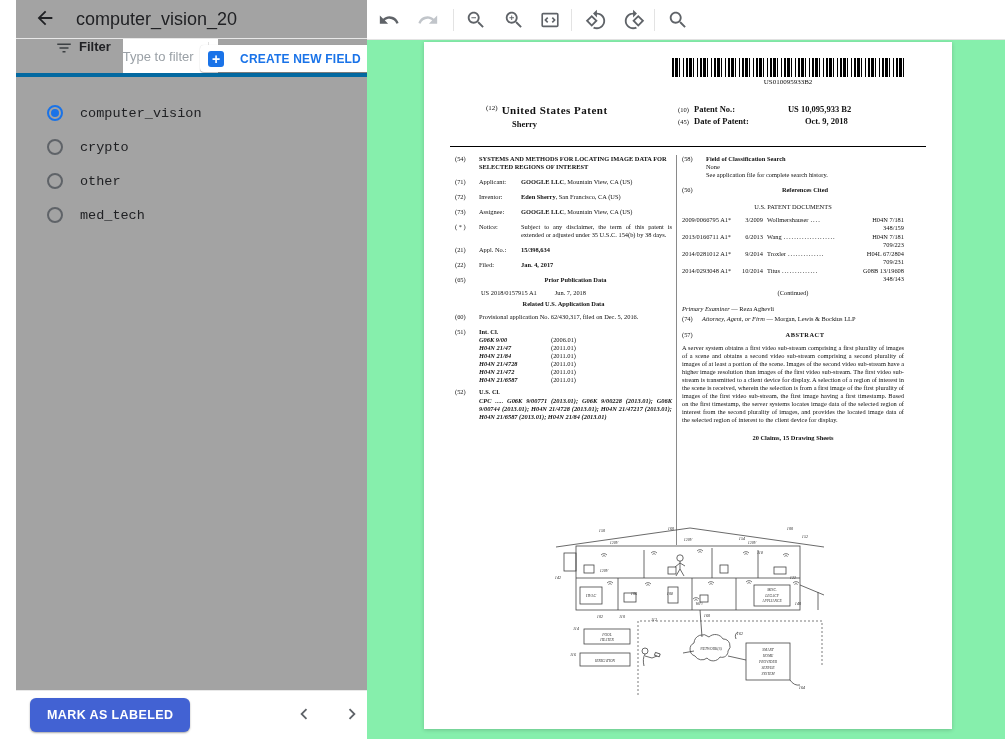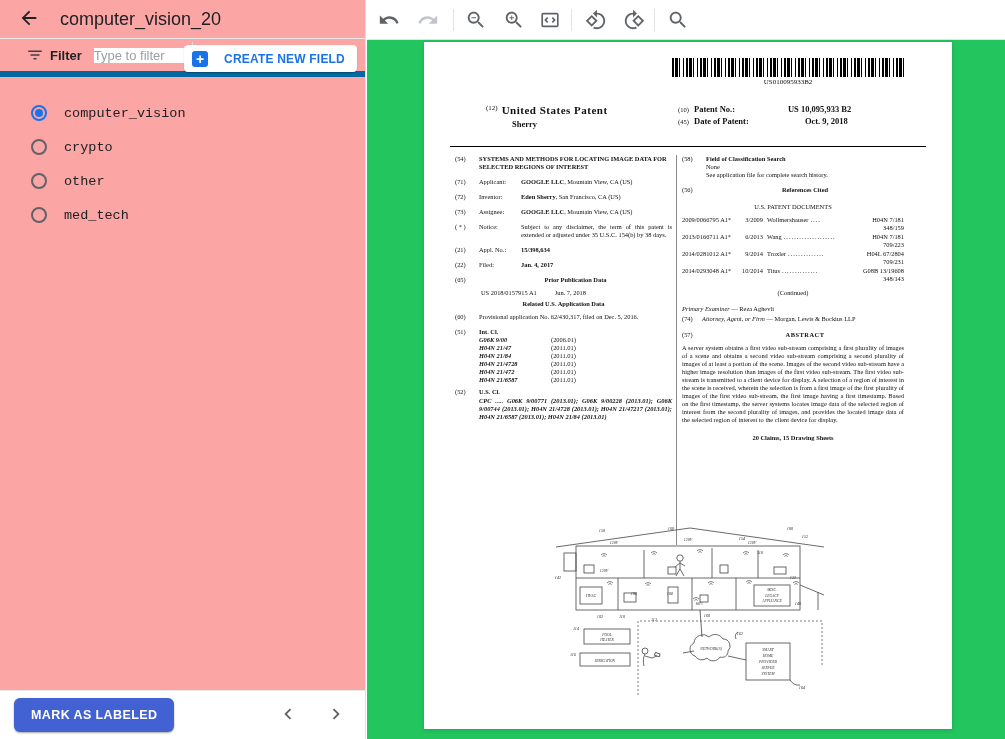--- a/index.html
+++ b/index.html
@@ -1,26 +1,26 @@
 <!DOCTYPE html>
 <html><head>
 <meta charset="utf-8">
 <style>
   * { box-sizing: border-box; margin: 0; padding: 0; }
   html,body { width:1005px; height:739px; overflow:hidden; }
   body { font-family:"Liberation Sans", sans-serif; background:#fff; position:relative; color:#202124; }
 
   
-  .left-panel { position:absolute; left:0; top:0; width:366px; height:739px; background:#fca5a5; border-right:1px solid #e0e0e0; }
+  .left-panel { position:absolute; left:16px; top:0; width:366px; height:739px; background:#a3a3a3; border-right:1px solid #e0e0e0; }
   .app-header { height:39px; display:flex; align-items:center; border-bottom:1px solid #e8e8e8; padding-left:18px; }
   .back-btn { width:24px; height:24px; color:#202124; cursor:pointer; }
   .back-btn svg { width:22px; height:22px; }
   .app-title { font-size:18px; margin-left:18px; color:#202124; }
 
-  .filter-row { height:38px; border-bottom:6px solid #0369a1; display:flex; align-items:center; position:relative; padding-left:26px; }
+  .filter-row { height:38px; border-bottom:4px solid #0369a1; display:flex; position:relative; padding-left:39px; }
   .filter-icon { width:18px; height:18px; color:#3c4043; flex:none; }
   .filter-icon svg { width:18px; height:18px; }
   .filter-label { font-size:13px; font-weight:bold; margin-left:6px; }
   .filter-input { border:none; outline:none; font-size:13px; margin-left:12px; width:95px; color:#202124; font-family:"Liberation Sans",sans-serif; }
   .filter-input::placeholder { color:#9aa0a6; }
   .filter-divider { position:absolute; left:192px; top:3px; bottom:3px; width:1px; background:#e0e0e0; }
   .create-field-btn { position:absolute; right:8px; top:6px; height:27px; background:#fff; border:none; border-radius:4px;
       box-shadow:0 1px 1px rgba(0,0,0,.25), 0 0 1px rgba(0,0,0,.15); display:flex; align-items:center; padding:0 12px 0 8px; cursor:pointer; }
   .plus-box { width:16px; height:16px; background:#1a73e8; border-radius:3px; color:#fff; display:flex; align-items:center; justify-content:center; font-size:14px; font-weight:bold; line-height:1; }
   .create-field-label { color:#1a73e8; font-size:12px; font-weight:bold; margin-left:16px; letter-spacing:.2px; }
@@ -33,21 +33,21 @@
   .option-label { font-size:13.5px; margin-left:17px; }
 
   .bottom-bar { position:absolute; left:0; right:0; bottom:0; height:49px; border-top:1px solid #e8e8e8; background:#fff; display:flex; align-items:center; }
   .mark-btn { margin-left:14px; height:34px; padding:0 17px; background:#4262d3; border:none; border-radius:6px; color:#fff;
       font-size:12.5px; font-weight:bold; letter-spacing:.4px; box-shadow:0 1px 2px rgba(0,0,0,.35); cursor:pointer; font-family:"Liberation Sans",sans-serif; }
   .nav-arrows { position:absolute; right:16px; display:flex; gap:24px; }
   .nav-arrow { width:24px; height:24px; color:#5f6368; cursor:pointer; }
   .nav-arrow svg { width:22px; height:22px; }
 
   
-  .viewer { position:absolute; left:367px; top:0; right:0; bottom:0; background:#22c55e; }
+  .viewer { position:absolute; left:367px; top:0; right:0; bottom:0; background:#86efac; }
   .viewer-toolbar { position:absolute; left:0; right:0; top:0; height:40px; background:#fff; border-bottom:1px solid #e3e3e3; }
   .tb-icon { position:absolute; top:9px; width:22px; height:22px; color:#5f6368; cursor:pointer; }
   .tb-icon svg { width:22px; height:22px; }
   .tb-icon.disabled { color:#c1c5ca; }
   .tb-sep { position:absolute; top:9px; width:1px; height:22px; background:#e3e3e3; }
 
   
   .page { position:absolute; left:57px; top:42px; width:528px; height:687px; background:#fff; box-shadow:0 1px 4px rgba(0,0,0,.18); font-family:"Liberation Serif", serif; color:#111; }
   .barcode { position:absolute; left:248px; top:16px; width:232px; height:19px;
       background:repeating-linear-gradient(90deg,#000 0 2px,#fff 2px 3px,#000 3px 6px,#fff 6px 7px,#000 7px 8px,#fff 8px 11px,#000 11px 12px,#fff 12px 14px); }

